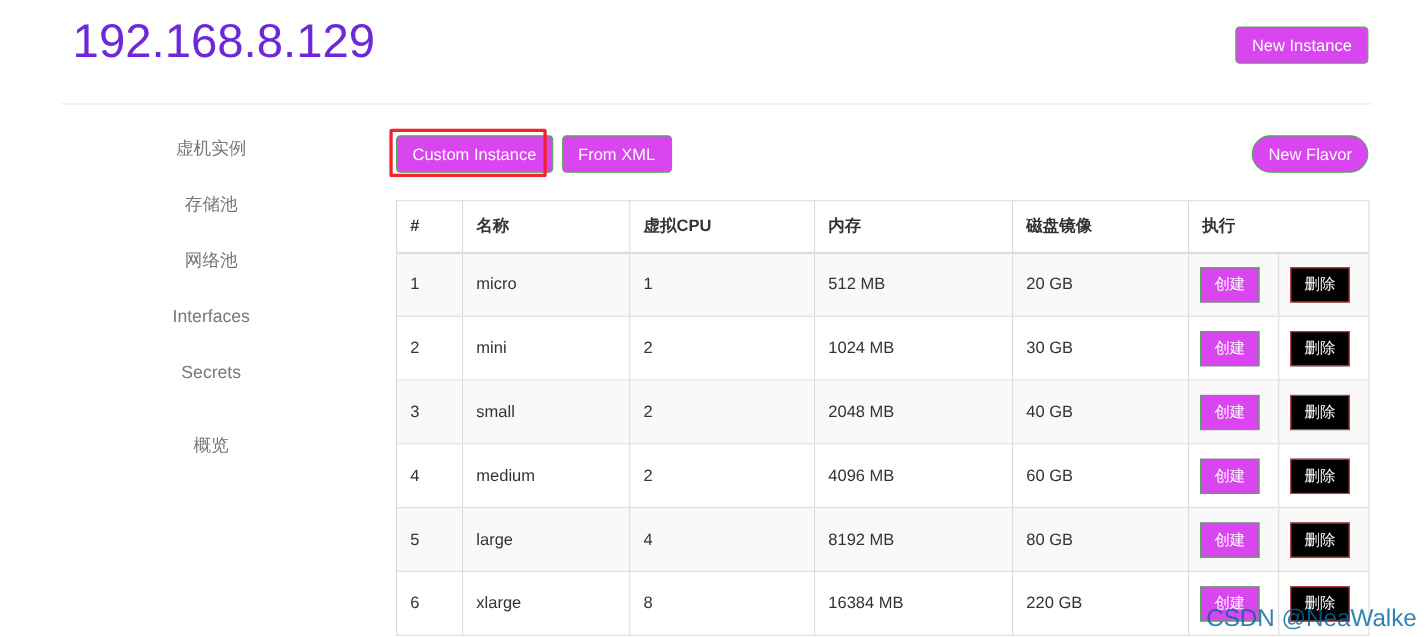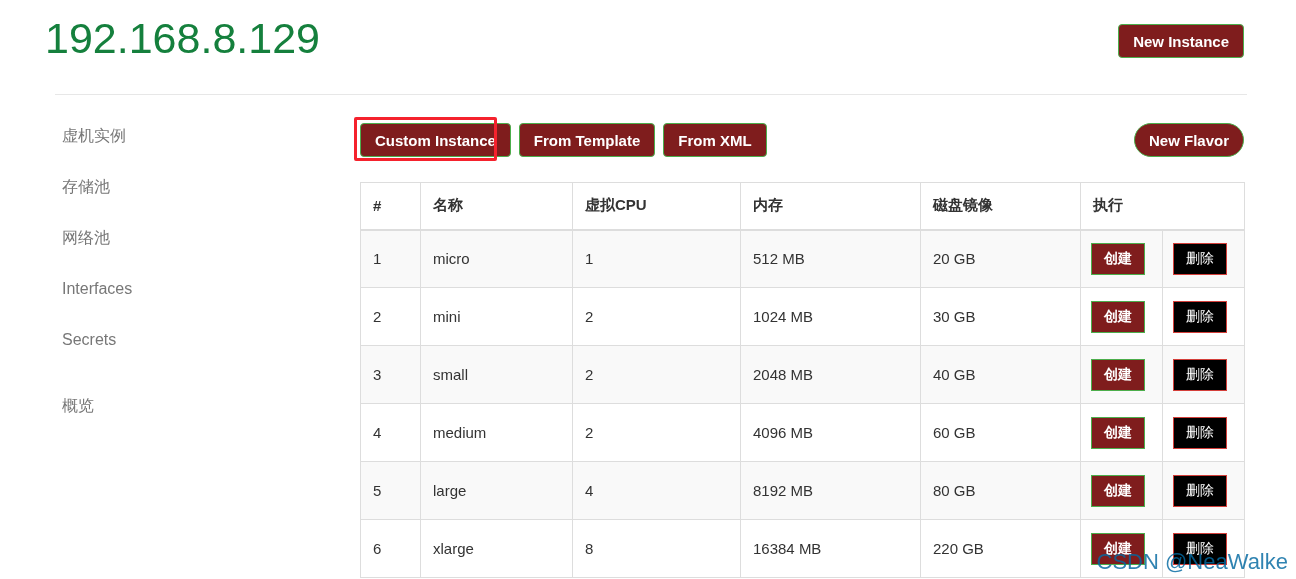--- a/index.html
+++ b/index.html
@@ -13,44 +13,43 @@
   #page {
     position: relative;
     width: 1296px; height: 579px;
     background: #fff;
     overflow: hidden;
   }
 
   
   .page-title {
     position: absolute;
-    left: 45px; top: 12px;
+    left: 66px; top: 12px;
     font-size: 43px;
     line-height: 52px;
     font-weight: 400;
-    color: #15803d;
+    color: #6d28d9;
     letter-spacing: 0px;
     white-space: nowrap;
   }
   .btn {
     display: inline-flex;
     align-items: center;
     justify-content: center;
     border-radius: 4px;
     border: 1px solid transparent;
     color: #ffffff;
     cursor: pointer;
     white-space: nowrap;
     user-select: none;
     font-family: "Liberation Sans", "DejaVu Sans", sans-serif;
   }
   .btn-success {
-    background: #7f1d1d;
+    background: #d946ef;
     border-color: #4cae4c;
-    font-weight: bold;
   }
   .btn-danger {
     background: #000000;
     border-color: #d43f3a;
   }
 
   .btn-new-instance {
     position: absolute;
     right: 52px; top: 24px;
     height: 34px;
@@ -64,20 +63,21 @@
     width: 1192px;
     height: 1px;
     background: #e7e7e7;
   }
 
   
   .sidebar {
     position: absolute;
     left: 62px; top: 126px;
     width: 260px;
+    text-align: center;
   }
   .sidebar-item {
     display: block;
     font-size: 16px;
     color: #777777;
     line-height: 20px;
     margin-bottom: 31px;
     text-decoration: none;
     cursor: pointer;
     white-space: nowrap;
@@ -201,21 +201,20 @@
     <a class="sidebar-item">存储池</a>
     <a class="sidebar-item">网络池</a>
     <a class="sidebar-item">Interfaces</a>
     <a class="sidebar-item">Secrets</a>
     <a class="sidebar-item">概览</a>
   </nav>
 
   <div class="toolbar">
     <div class="toolbar-left">
       <button class="btn btn-success">Custom Instance</button>
-      <button class="btn btn-success">From Template</button>
       <button class="btn btn-success">From XML</button>
     </div>
     <button class="btn btn-success btn-new-flavor">New Flavor</button>
   </div>
 
   <div class="annot-box"></div>
 
   <table class="flavor-table">
     <colgroup>
       <col class="col-idx">

